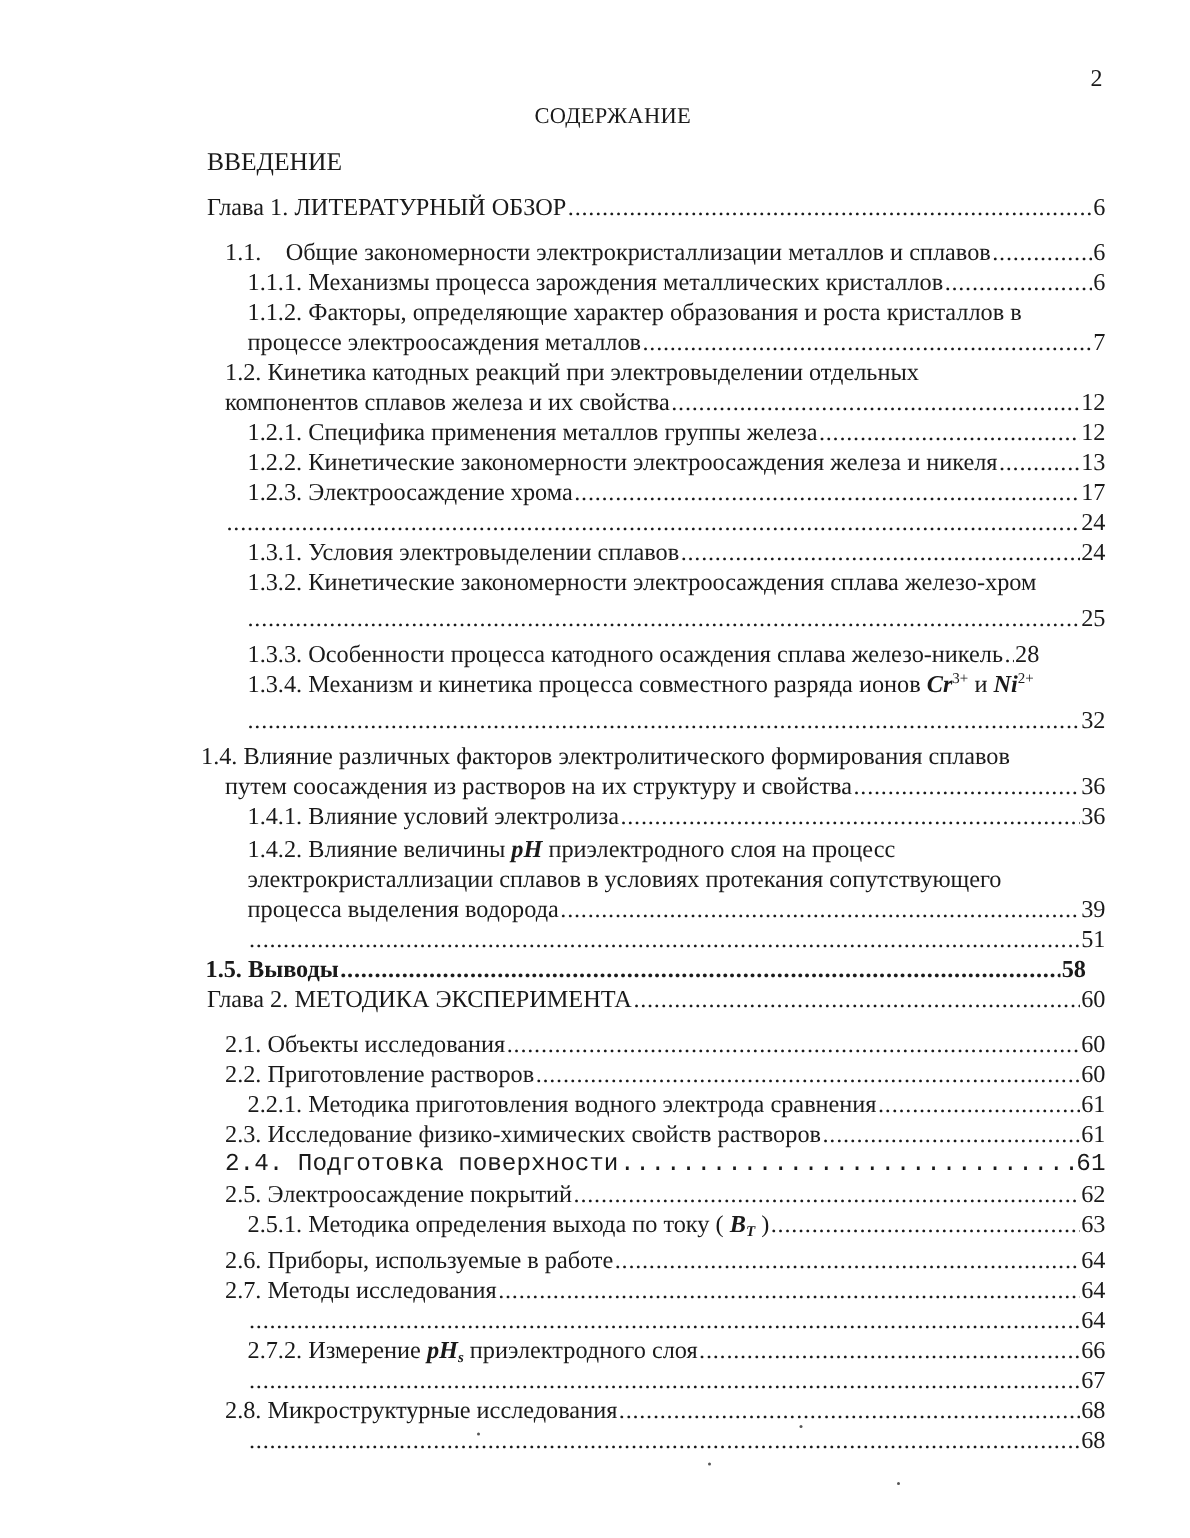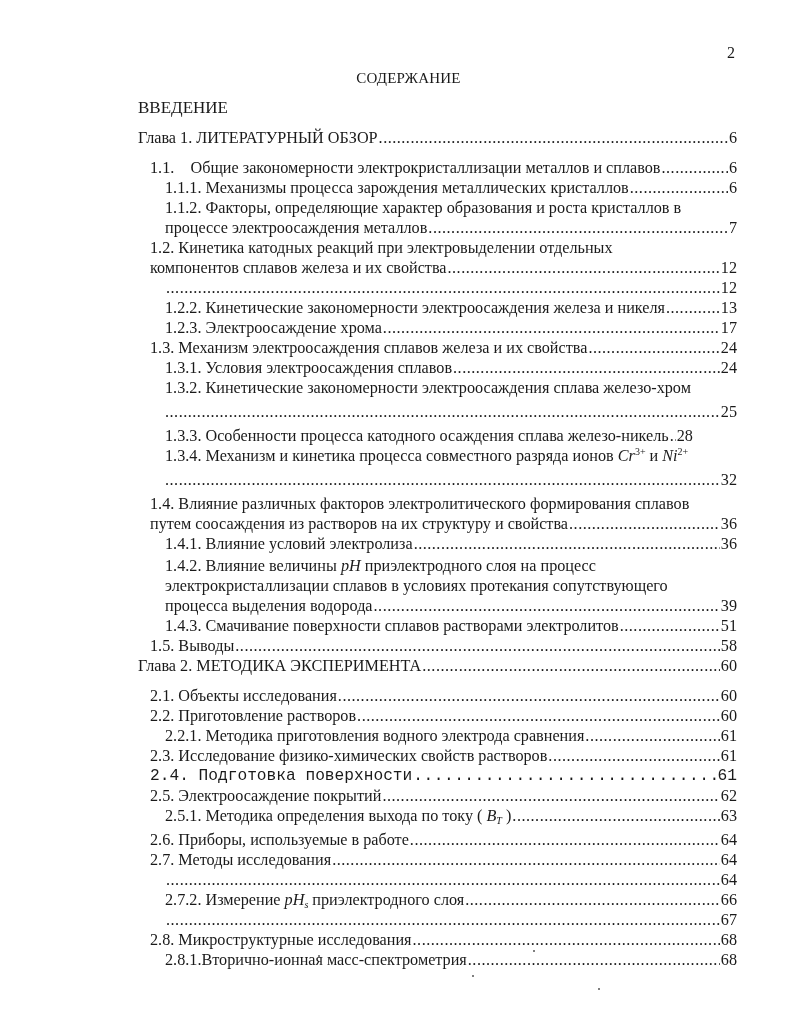--- a/index.html
+++ b/index.html
@@ -9,21 +9,21 @@
   .title { position: absolute; top: 70px; left: 0; width: 793px; text-align: center; font-size: 15px; letter-spacing: 0.2px; margin-left: 12px; }
   .intro { position: absolute; top: 98px; left: 138px; font-size: 17px; }
   .toc { position: absolute; left: 0; top: 0; width: 793px; }
   .row { position: absolute; font-size: 16.2px; line-height: 20px; white-space: nowrap; }
   .row .line { display: flex; align-items: baseline; }
   .row .txt { white-space: nowrap; }
   .row .dots { flex: 1 1 auto; overflow: hidden; white-space: nowrap; margin: 0 1px; letter-spacing: 0.5px; }
   .row .dots::before { content: "........................................................................................................................................................................................................................................................................"; }
   .row .pg { white-space: nowrap; }
   .row .plain { white-space: nowrap; }
-  i { font-style: italic; }
+  i { font-style: italic; font-weight: bold; }
   sup { font-size: 10px; vertical-align: 6px; line-height: 0; }
   sub { font-size: 10px; vertical-align: -3px; line-height: 0; }
   .speck { position: absolute; width: 2px; height: 2px; background: #555; border-radius: 1px; }
 </style>
 </head>
 <body>
 
 <div class="page-num">2</div>
 <div class="title">СОДЕРЖАНИЕ</div>
 <div class="intro">ВВЕДЕНИЕ</div>
@@ -75,20 +75,21 @@
   <div class="row" style="top:258px; left:150px; width:587px;">
     <div class="line">
         <span class="txt">компонентов сплавов железа и их свойства</span>
         <span class="dots"></span>
         <span class="pg">12</span>
       </div>
   </div>
 
   <div class="row" style="top:278px; left:165px; width:572px;">
     <div class="line">
+        <span class="txt">1.2.1. Специфика применения металлов группы железа</span>
         <span class="dots"></span>
         <span class="pg">12</span>
       </div>
   </div>
 
   <div class="row" style="top:298px; left:165px; width:572px;">
     <div class="line">
         <span class="txt">1.2.2. Кинетические закономерности электроосаждения железа и никеля</span>
         <span class="dots"></span>
         <span class="pg">13</span>
@@ -98,29 +99,28 @@
   <div class="row" style="top:318px; left:165px; width:572px;">
     <div class="line">
         <span class="txt">1.2.3. Электроосаждение хрома</span>
         <span class="dots"></span>
         <span class="pg">17</span>
       </div>
   </div>
 
   <div class="row" style="top:338px; left:150px; width:587px;">
     <div class="line">
-        <span class="txt">1.3. Механизм электроосаждения сплавов железа и их свойства</span>
         <span class="dots"></span>
         <span class="pg">24</span>
       </div>
   </div>
 
   <div class="row" style="top:358px; left:165px; width:572px;">
     <div class="line">
-        <span class="txt">1.3.1. Условия электроосаждения сплавов</span>
+        <span class="txt">1.3.1. Условия электровыделении сплавов</span>
         <span class="dots"></span>
         <span class="pg">24</span>
       </div>
   </div>
 
   <div class="row" style="top:378px; left:165px; width:572px;">
     <div class="line">
         <span class="plain">1.3.2. Кинетические закономерности электроосаждения сплава железо-хром</span>
       </div>
   </div>
@@ -144,21 +144,21 @@
         <span class="plain"><span>1.3.4. Механизм и кинетика процесса совместного разряда ионов</span> <i>Cr</i><sup>3+</sup> <span>и</span> <i>Ni</i><sup>2+</sup></span>
       </div>
   </div>
   <div class="row" style="top:470px; left:165px; width:572px;">
     <div class="line">
         <span class="dots" style="margin-left:0;"></span>
         <span class="pg">32</span>
       </div>
   </div>
 
-  <div class="row" style="top:494px; left:150px; width:587px;">
+  <div class="row" style="top:494px; left:134px; width:587px;">
     <div class="line">
         <span class="plain">1.4. Влияние различных факторов электролитического формирования сплавов</span>
       </div>
   </div>
   <div class="row" style="top:514px; left:150px; width:587px;text-align:center;">
     <div class="line">
         <span class="txt">путем соосаждения из растворов на их структуру и свойства</span>
         <span class="dots"></span>
         <span class="pg">36</span>
       </div>
@@ -185,27 +185,26 @@
   <div class="row" style="top:596px; left:165px; width:572px;">
     <div class="line">
         <span class="txt">процесса выделения водорода</span>
         <span class="dots"></span>
         <span class="pg">39</span>
       </div>
   </div>
 
   <div class="row" style="top:616px; left:165px; width:572px;">
     <div class="line">
-        <span class="txt">1.4.3. Смачивание поверхности сплавов растворами электролитов</span>
         <span class="dots"></span>
         <span class="pg">51</span>
       </div>
   </div>
 
-  <div class="row" style="top:636px; left:150px; width:587px;">
+  <div class="row" style="top:636px; left:137px; width:587px;font-weight:bold;">
     <div class="line">
         <span class="txt">1.5. Выводы</span>
         <span class="dots"></span>
         <span class="pg">58</span>
       </div>
   </div>
 
   <div class="row" style="top:656px; left:138px; width:599px;">
     <div class="line">
         <span class="txt">Глава 2. МЕТОДИКА ЭКСПЕРИМЕНТА</span>
@@ -311,21 +310,20 @@
   <div class="row" style="top:930px; left:150px; width:587px;">
     <div class="line">
         <span class="txt">2.8. Микроструктурные исследования</span>
         <span class="dots"></span>
         <span class="pg">68</span>
       </div>
   </div>
 
   <div class="row" style="top:950px; left:165px; width:572px;">
     <div class="line">
-        <span class="txt">2.8.1.Вторично-ионная масс-спектрометрия</span>
         <span class="dots"></span>
         <span class="pg">68</span>
       </div>
   </div>
 </div>
 
 <div class="speck" style="left:472px; top:975px;"></div>
 <div class="speck" style="left:318px; top:955px;"></div>
 <div class="speck" style="left:533px; top:950px;"></div>
 <div class="speck" style="left:598px; top:988px;"></div>

